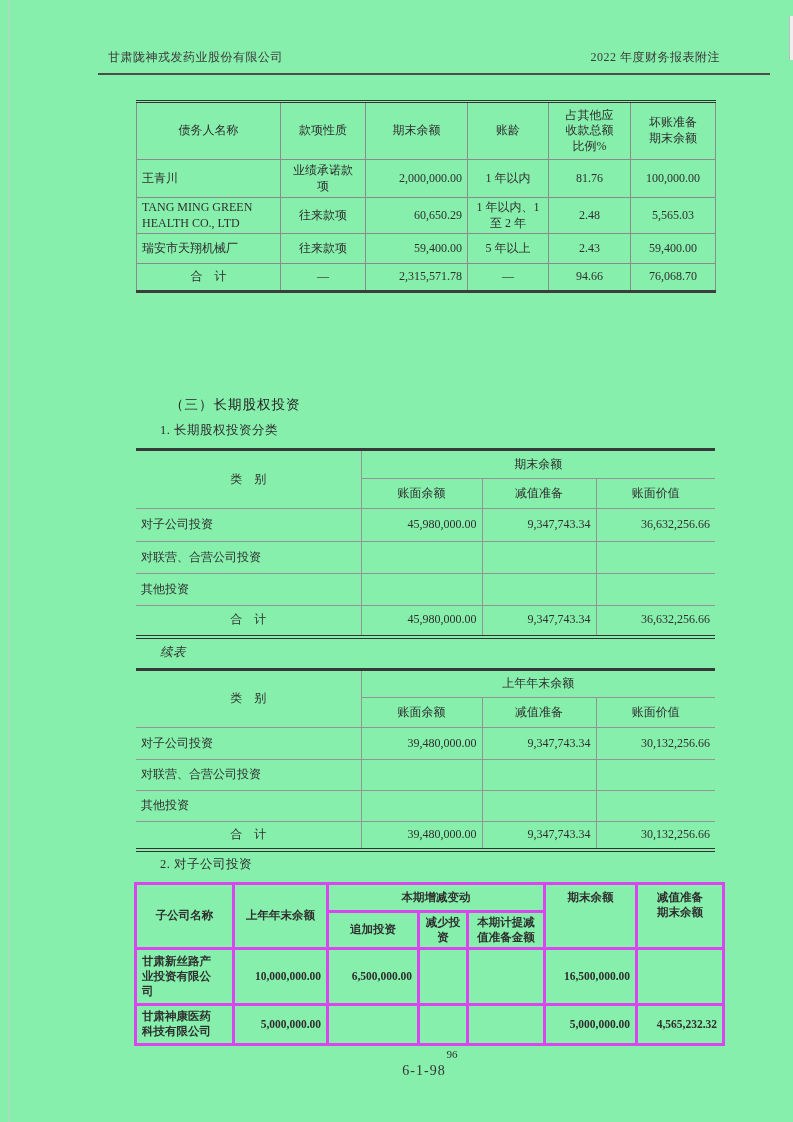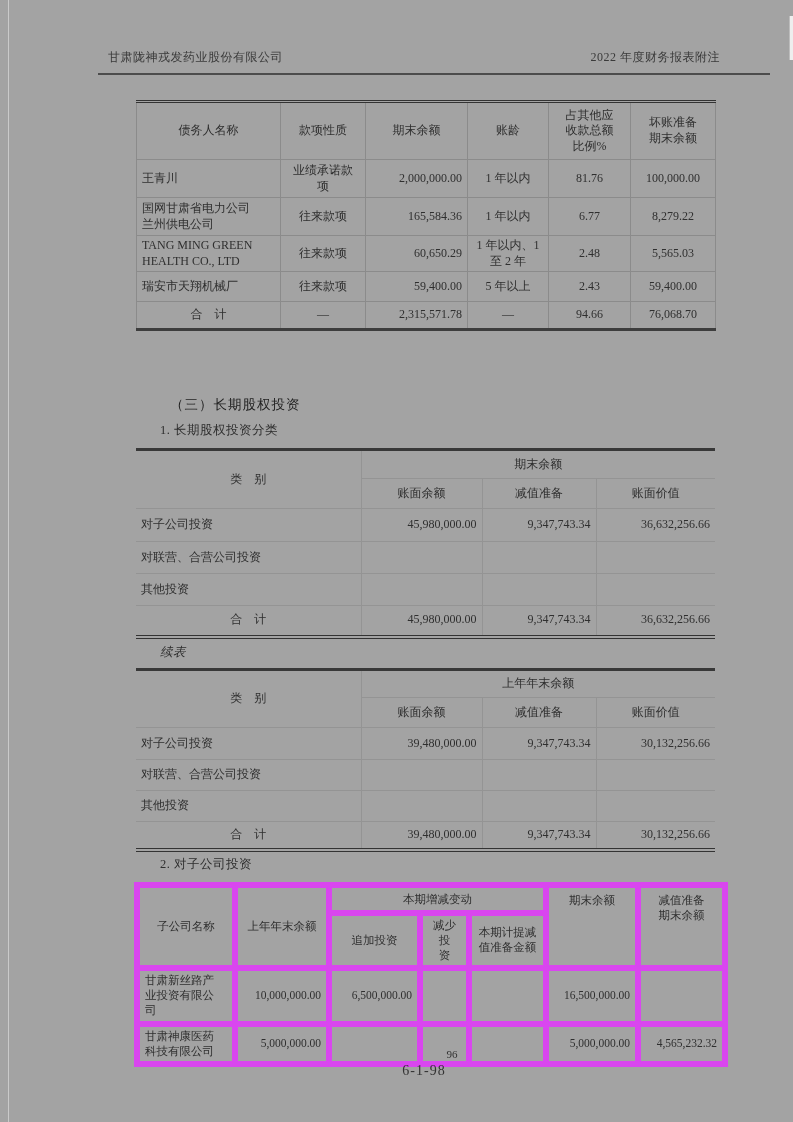--- a/index.html
+++ b/index.html
@@ -1,18 +1,18 @@
 <!DOCTYPE html>
 <html><head>
 <meta charset="utf-8">
 <style>
   html,body { margin:0; padding:0; background:#ffffff; }
   .page {
     position:relative; width:793px; height:1122px; margin:0 auto;
-    background:#a3a3a3; overflow:hidden;
+    background:#86efac; overflow:hidden;
     font-family:"Liberation Serif", serif; color:#323232;
   }
   
   .scan-left-line { position:absolute; left:8px; top:0; width:1px; height:1122px; background:#cacaca; }
   .scan-right-mark { position:absolute; right:0; top:16px; width:3px; height:44px; border-left:1px solid #bdbdbd; background:#eeeeee; }
 
   
   .doc-header { position:absolute; top:49px; left:108px; width:612px; display:flex; justify-content:space-between; font-size:12px; color:#3a3a3a; letter-spacing:0.5px; }
   .header-rule { position:absolute; top:73px; left:98px; width:672px; height:0; border-top:2px solid #4c4c4c; }
 
@@ -31,21 +31,21 @@
   
   .t2 { left:136px; width:579px; border-top:3px solid #383838; border-bottom:4px double #333333; }
   .t2 td { border:1px solid #949494; }
   .t2 tr td:first-child { border-left:none; }
   .t2 tr td:last-child { border-right:none; }
   .t2a { top:448px; }
   .t2b { top:668px; }
 
   
   .t4 { top:882px; left:134px; width:588px; border:1px solid #4a4a4a; border-top:2px solid #333333; border-bottom:3px solid #3d3d3d; font-size:11.5px; }
-  .t4 td { border:6px solid #d946ef; }
+  .t4 td { border:3px solid #d946ef;font-weight:bold; }
 
   
   .h-sec { position:absolute; font-size:13.5px; font-weight:normal; color:#222222; letter-spacing:1px; }
   .h-sub { position:absolute; font-size:12.5px; color:#2e2e2e; letter-spacing:0.5px; }
 
   
   .footer { position:absolute; left:0; width:100%; text-align:center; padding-left:55px; box-sizing:border-box; color:#333333; }
   .footer-num { top:1048px; font-size:11px;margin-left:28px; }
   .footer-code { top:1063px; font-size:14px; letter-spacing:1px; }
 </style>
@@ -86,29 +86,20 @@
       </tr>
       <tr style="height:38px">
         <td class="l">王青川</td>
         <td class="c">业绩承诺款
 项</td>
         <td class="r">2,000,000.00</td>
         <td class="c">1 年以内</td>
         <td class="c">81.76</td>
         <td class="c">100,000.00</td>
       </tr>
-      <tr style="height:38px">
-        <td class="l">国网甘肃省电力公司
-兰州供电公司</td>
-        <td class="c">往来款项</td>
-        <td class="r">165,584.36</td>
-        <td class="c">1 年以内</td>
-        <td class="c">6.77</td>
-        <td class="c">8,279.22</td>
-      </tr>
       <tr style="height:36px">
         <td class="l">TANG MING GREEN
 HEALTH CO., LTD</td>
         <td class="c">往来款项</td>
         <td class="r">60,650.29</td>
         <td class="c">1 年以内、1
 至 2 年</td>
         <td class="c">2.48</td>
         <td class="c">5,565.03</td>
       </tr>

